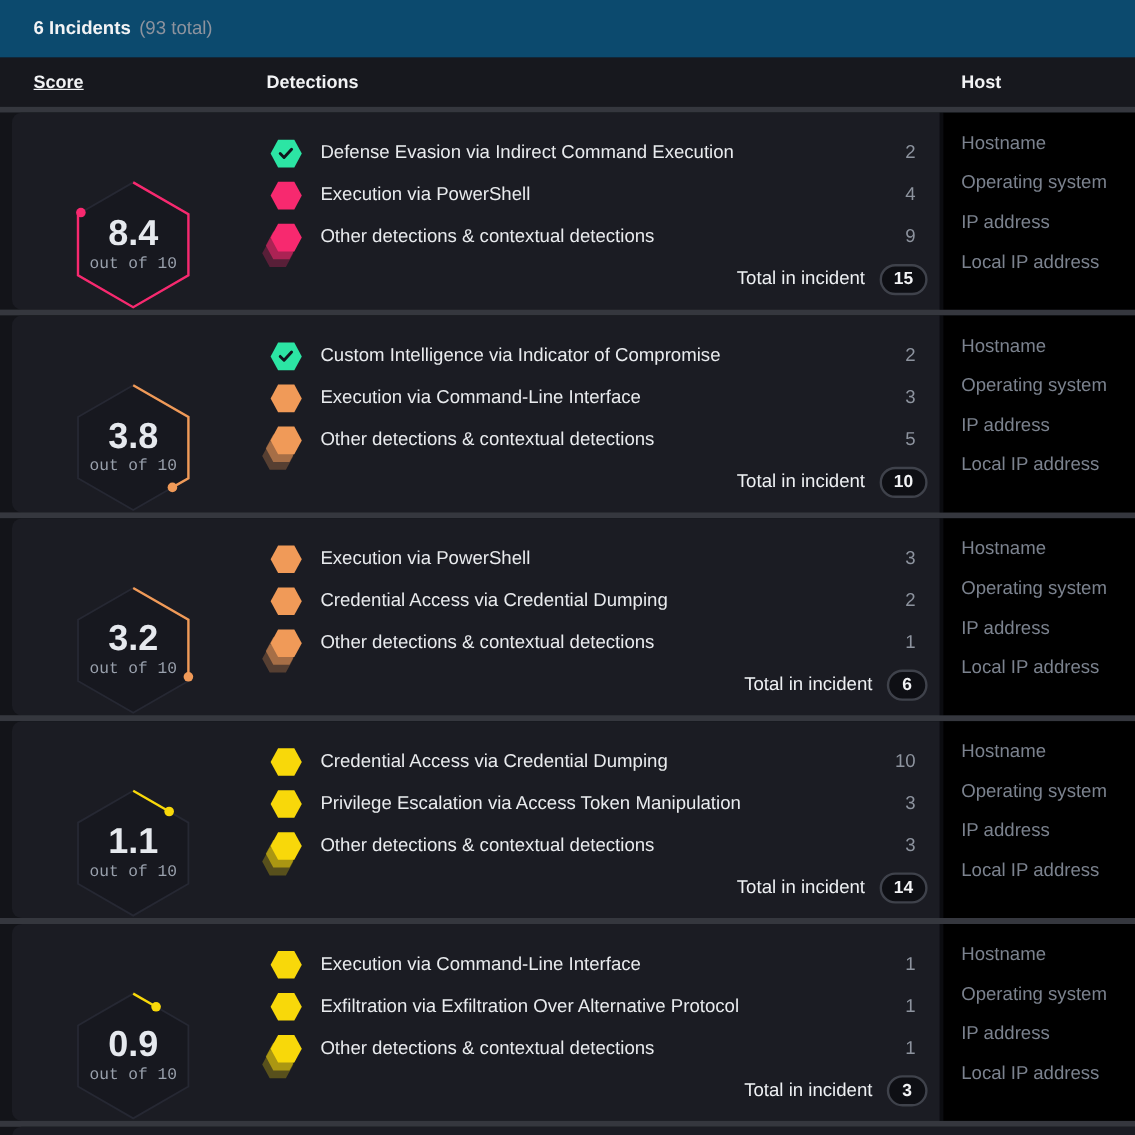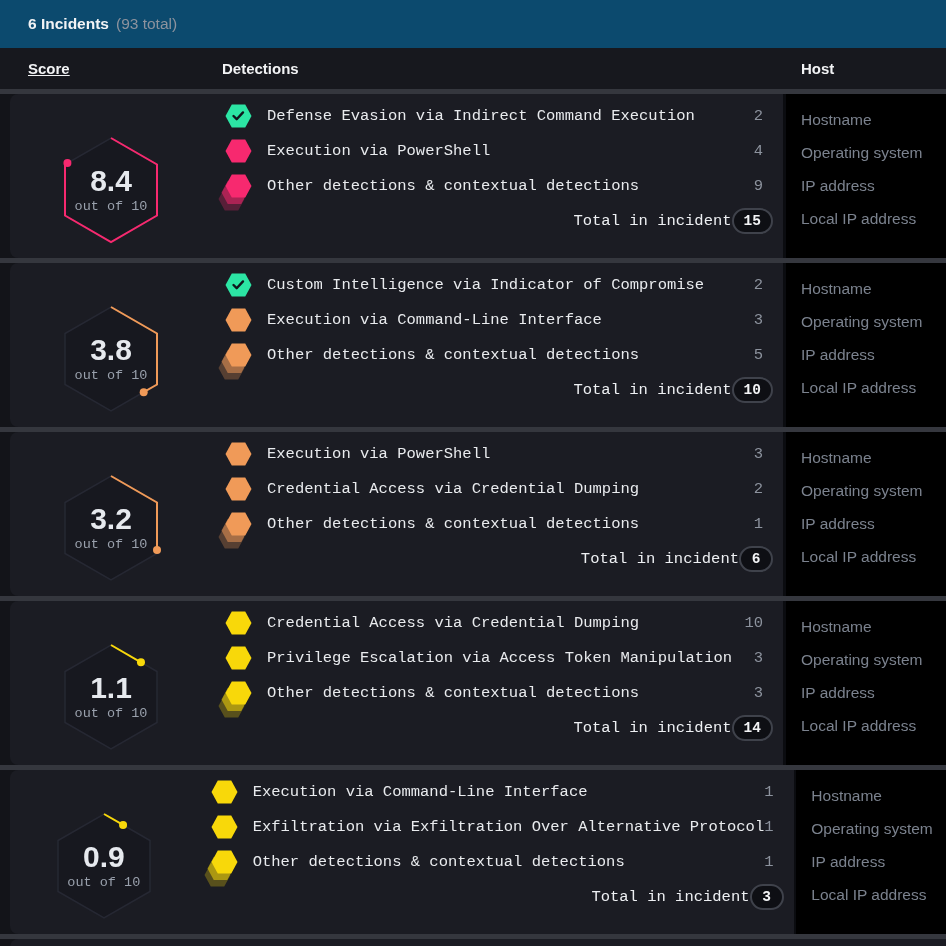--- a/index.html
+++ b/index.html
@@ -24,41 +24,41 @@
   .colheader .c-det  { width:574px; padding-left:10px; }
   .colheader .c-host { flex:1; padding-left:15px; }
   .list { background:#131419; }
   .separator { height:5px; background:#35373e; }
   .card-slot { padding-left:10px; background:#131419; }
   .card {
     height:164px; display:flex;
     background:#1b1c23; border-radius:8px 0 0 8px;
     overflow:visible;
   }
-  .score-cell { width:202px; display:flex; align-items:flex-start; justify-content:center;margin-top:42px; }
+  .score-cell { width:202px; display:flex; align-items:flex-end; justify-content:center;margin-top:42px; }
   .hexwrap { position:relative; width:96px; height:108px; }
   .hexwrap svg { overflow:visible; display:block; }
   .hex-fill { fill:#17181f; }
   .hex-base { fill:none; stroke:#262833; stroke-width:1.5; }
   .hex-progress { fill:none; stroke-width:2; }
   .score-text {
     position:absolute; inset:0;
     display:flex; flex-direction:column; align-items:center; justify-content:center;
   }
   .score-value { font-size:30px; font-weight:700; color:#e6e9ee; line-height:32px; }
   .score-sub { font-size:13.5px; color:#99a0ac; line-height:19px;font-family:Liberation Mono, monospace; }
-  .det-cell { flex:1; padding:4px 20px 0 13px; display:flex; flex-direction:column;font-family:Liberation Mono, monospace; }
+  .det-cell { flex:1; padding:16px 20px 0 13px; display:flex; flex-direction:column; }
   .det-row { display:flex; align-items:center; height:35px; }
   .det-icon { position:relative; width:28px; height:24px; margin-right:14px; flex:none; }
   .det-icon svg { position:absolute; top:0; left:0; overflow:visible; }
   .det-label { flex:1; font-size:15.5px; color:#e9ebee; white-space:nowrap; }
   .det-count { font-size:15.5px; color:#8d939e; }
   .total-row {
     display:flex; align-items:center; justify-content:flex-end;
-    height:36px; margin-right:-10px;
+    gap:12px; height:36px; margin-right:-10px;
   }
   .total-label { font-size:15.5px; color:#eef0f3; }
   .total-pill {
     min-width:34px; height:26px; padding:0 10px;
     display:inline-flex; align-items:center; justify-content:center;
     border:2px solid #3f424b; border-radius:14px;
     background:#0e0f14; color:#f2f3f5; font-size:14.5px; font-weight:700;
   }
   .vdivider { width:3px; background:#0b0c10; }
   .host-cell { width:160px; background:#000000; padding:17px 0 0 15px; }

